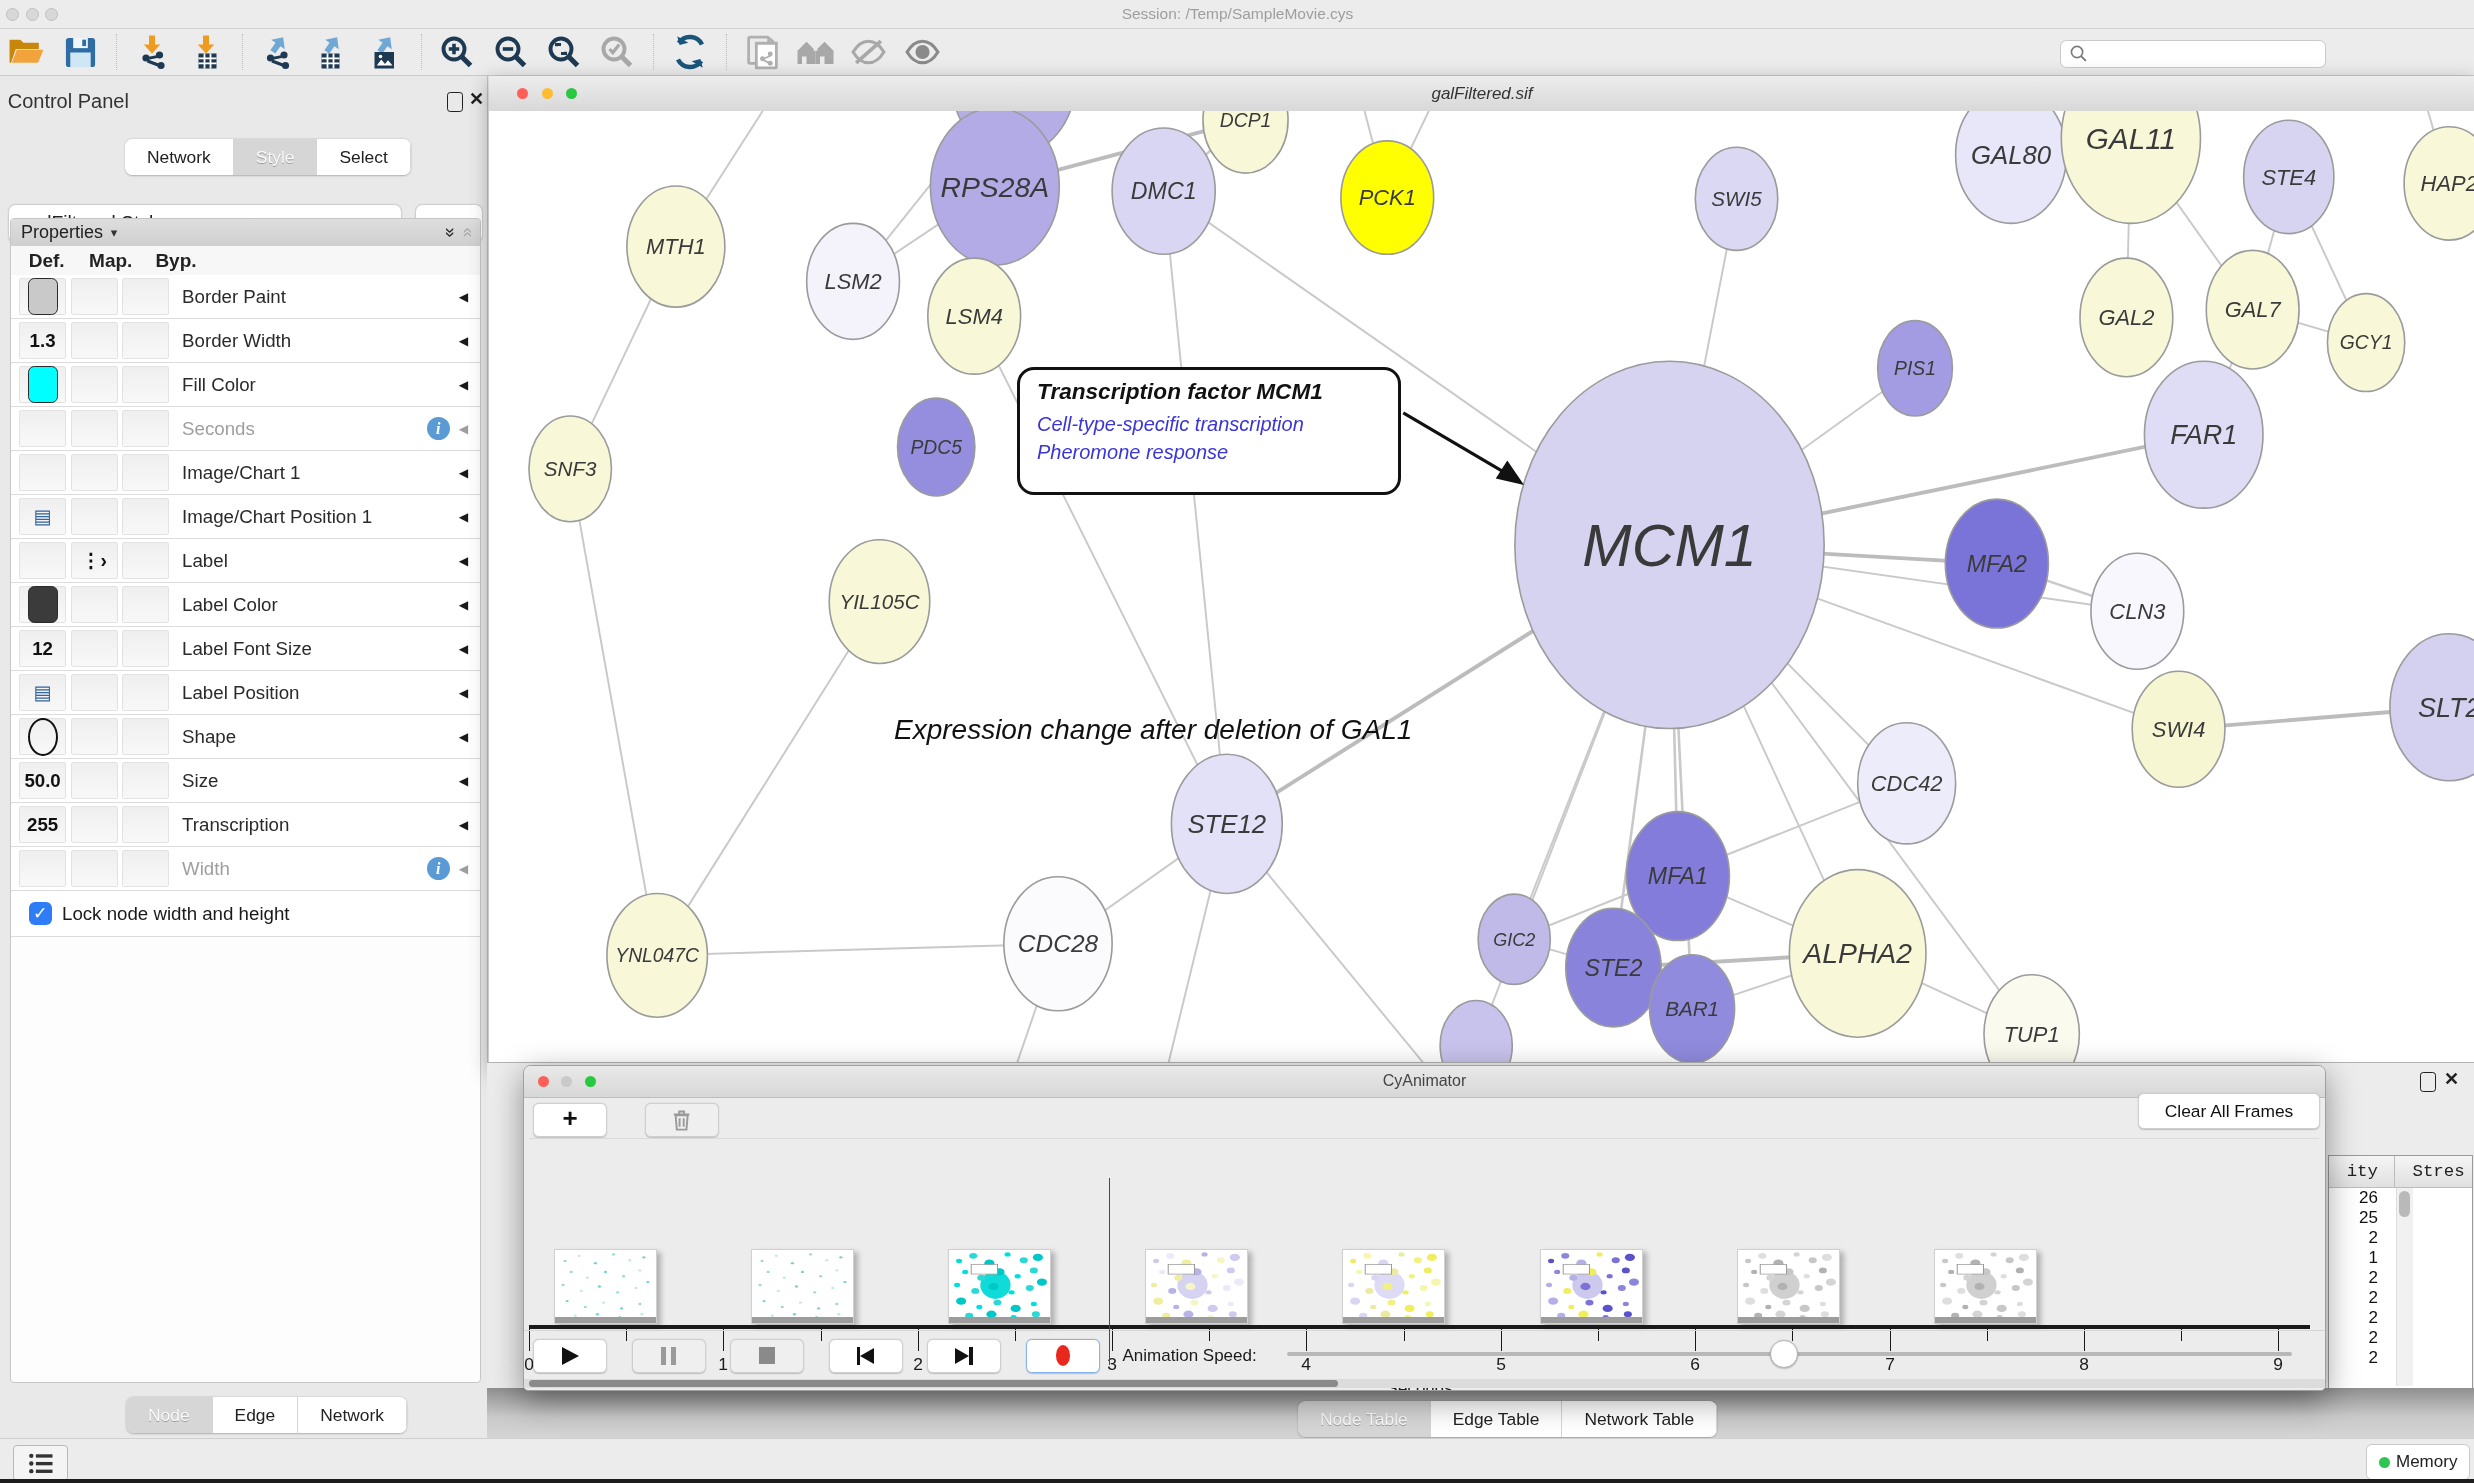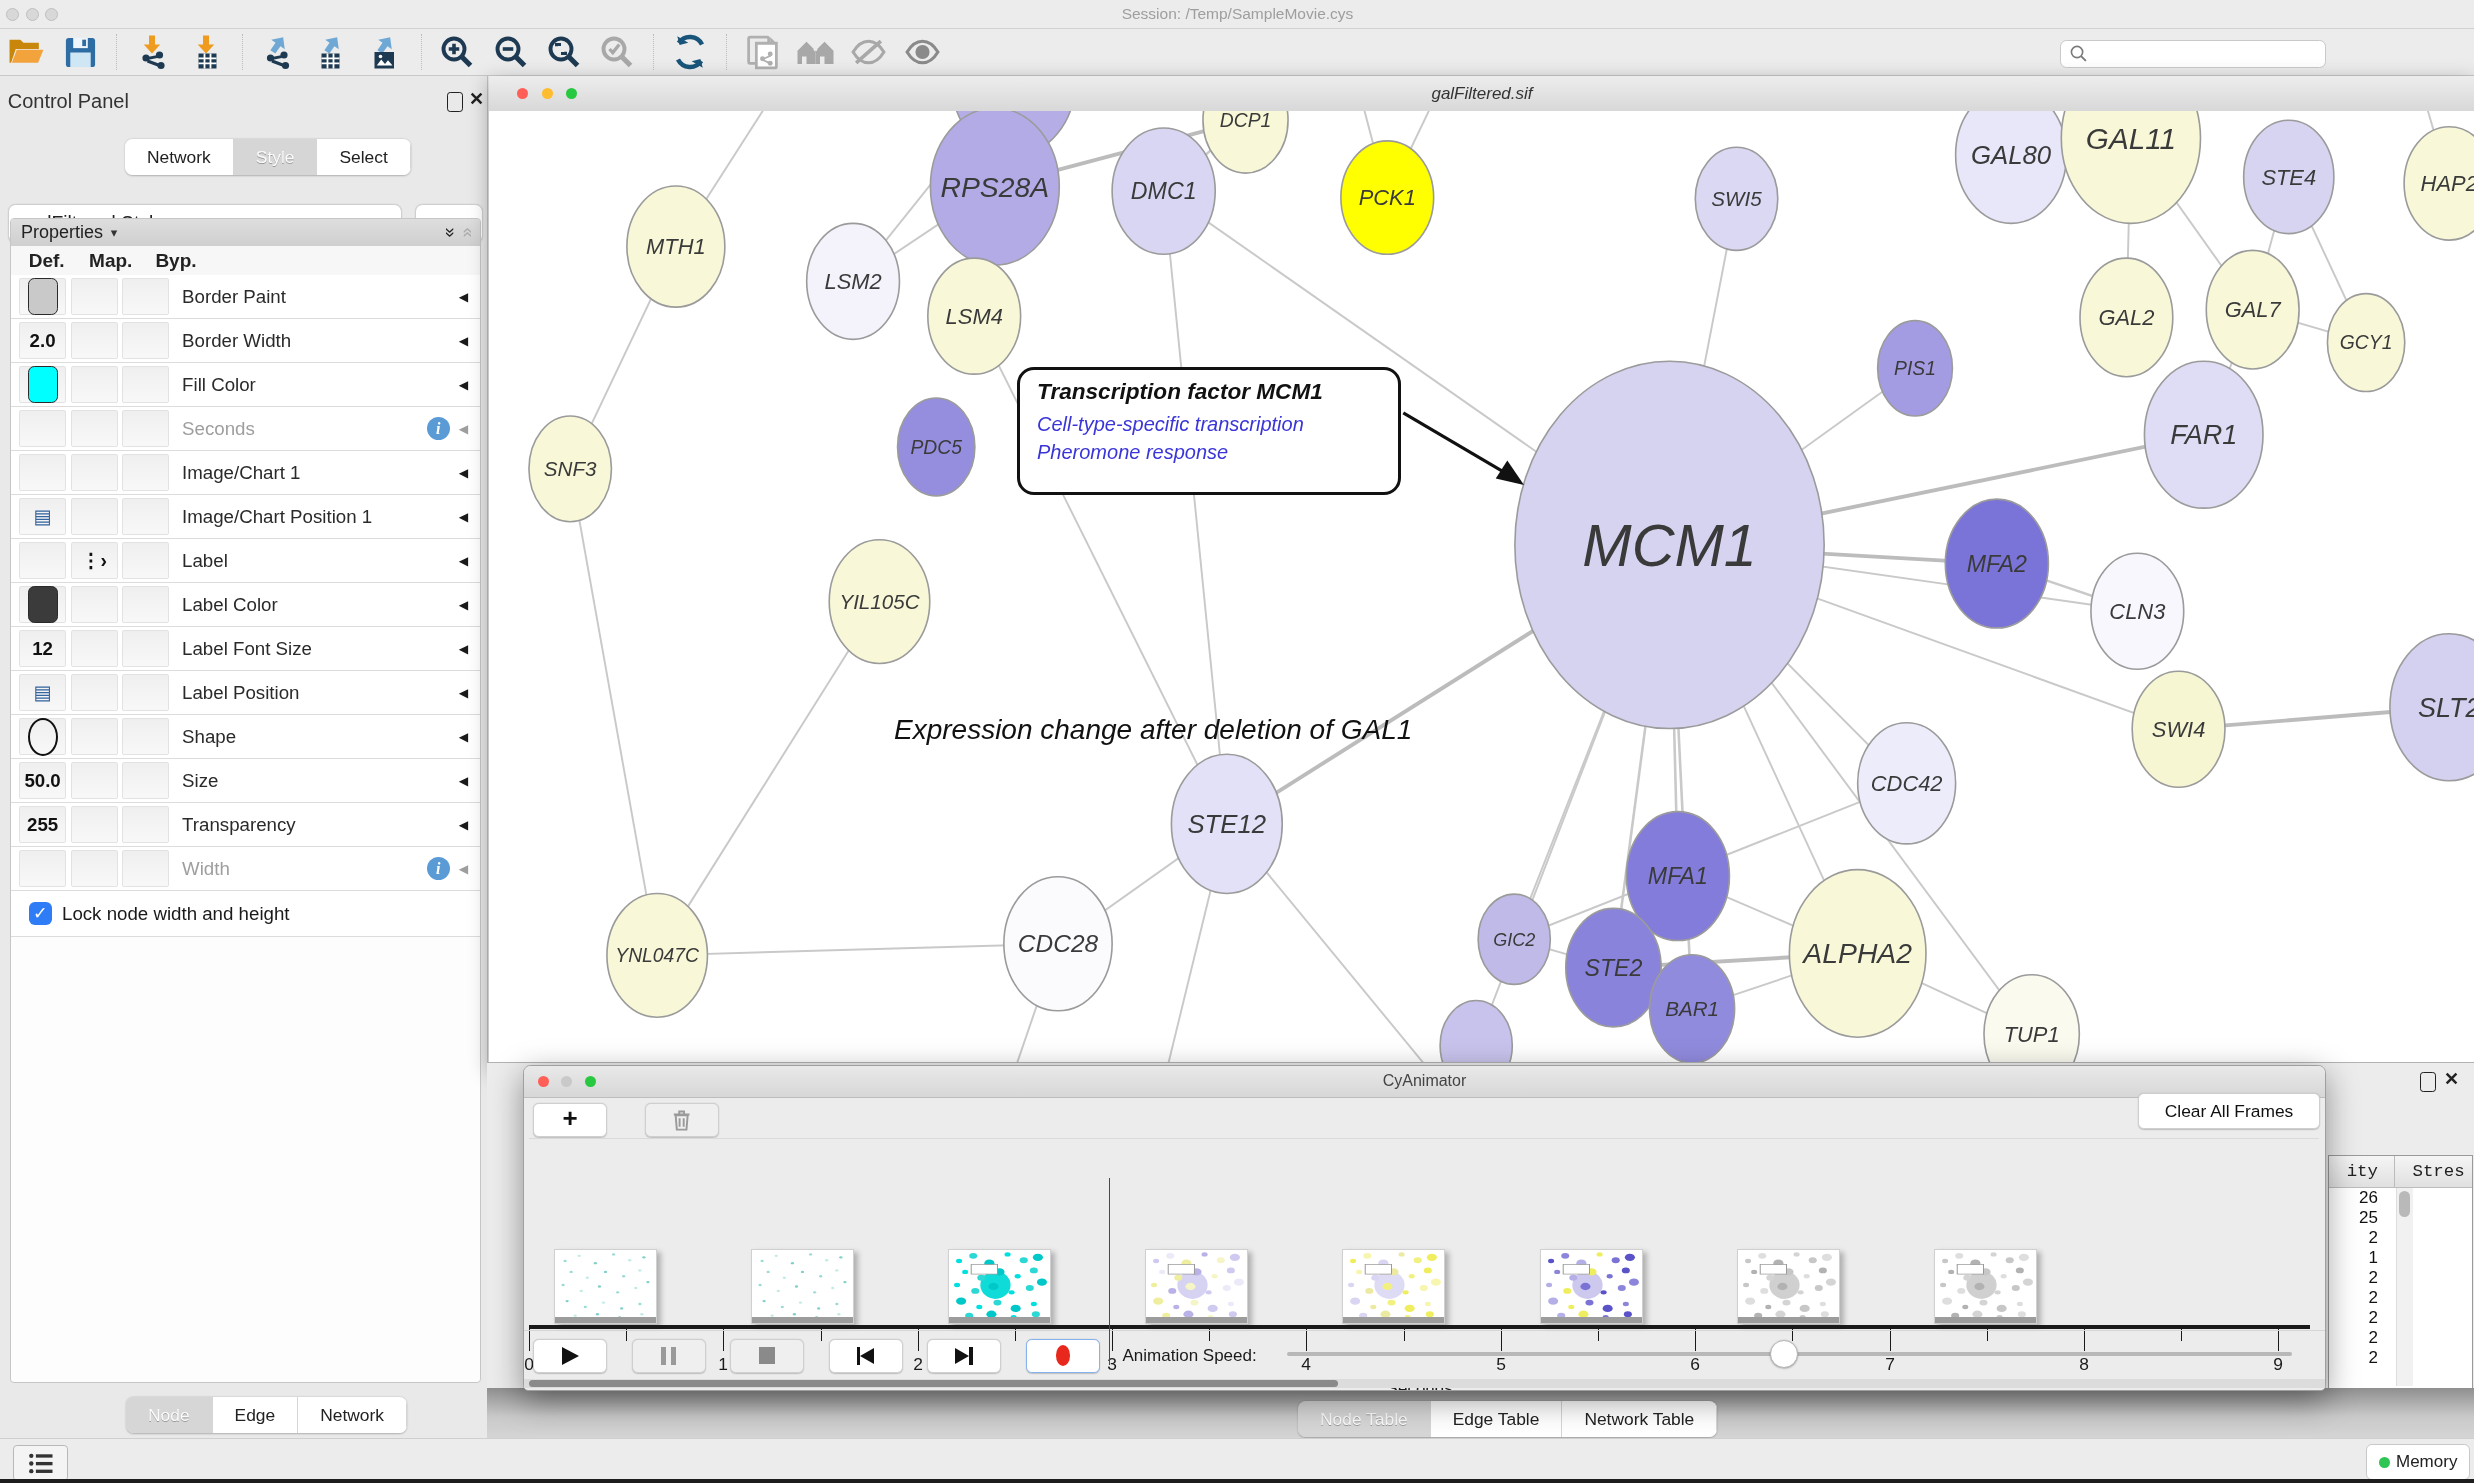--- a/index.html
+++ b/index.html
@@ -289,21 +289,21 @@
             <div class="pcell">
               <div class="swatch" style="background: rgb(201, 201, 201);"></div>
             </div>
             <div class="pcell m"></div>
             <div class="pcell m"></div>
             <span class="plabel">Border Paint</span>
             <span class="parrow">◀</span>
           </div>
           <div class="prow">
             <div class="pcell">
-              <span style="font-size: 18.7px; font-weight: bold; color: rgb(17, 17, 17);">2.0</span>
+              <span style="font-size: 18.7px; font-weight: bold; color: rgb(17, 17, 17);">1.3</span>
             </div>
             <div class="pcell m"></div>
             <div class="pcell m"></div>
             <span class="plabel">Border Width</span>
             <span class="parrow">◀</span>
           </div>
           <div class="prow">
             <div class="pcell">
               <div class="swatch" style="background: rgb(0, 255, 255);"></div>
             </div>
@@ -389,21 +389,21 @@
             <div class="pcell m"></div>
             <span class="plabel">Size</span>
             <span class="parrow">◀</span>
           </div>
           <div class="prow">
             <div class="pcell">
               <span style="font-size: 18.7px; font-weight: bold; color: rgb(17, 17, 17);">255</span>
             </div>
             <div class="pcell m"></div>
             <div class="pcell m"></div>
-            <span class="plabel">Transparency</span>
+            <span class="plabel">Transcription</span>
             <span class="parrow">◀</span>
           </div>
           <div class="prow">
             <div class="pcell"></div>
             <div class="pcell m"></div>
             <div class="pcell m"></div>
             <span class="plabel dis">Width</span>
             <span class="info-dot">i</span>
             <span class="parrow dis">◀</span>
           </div>

